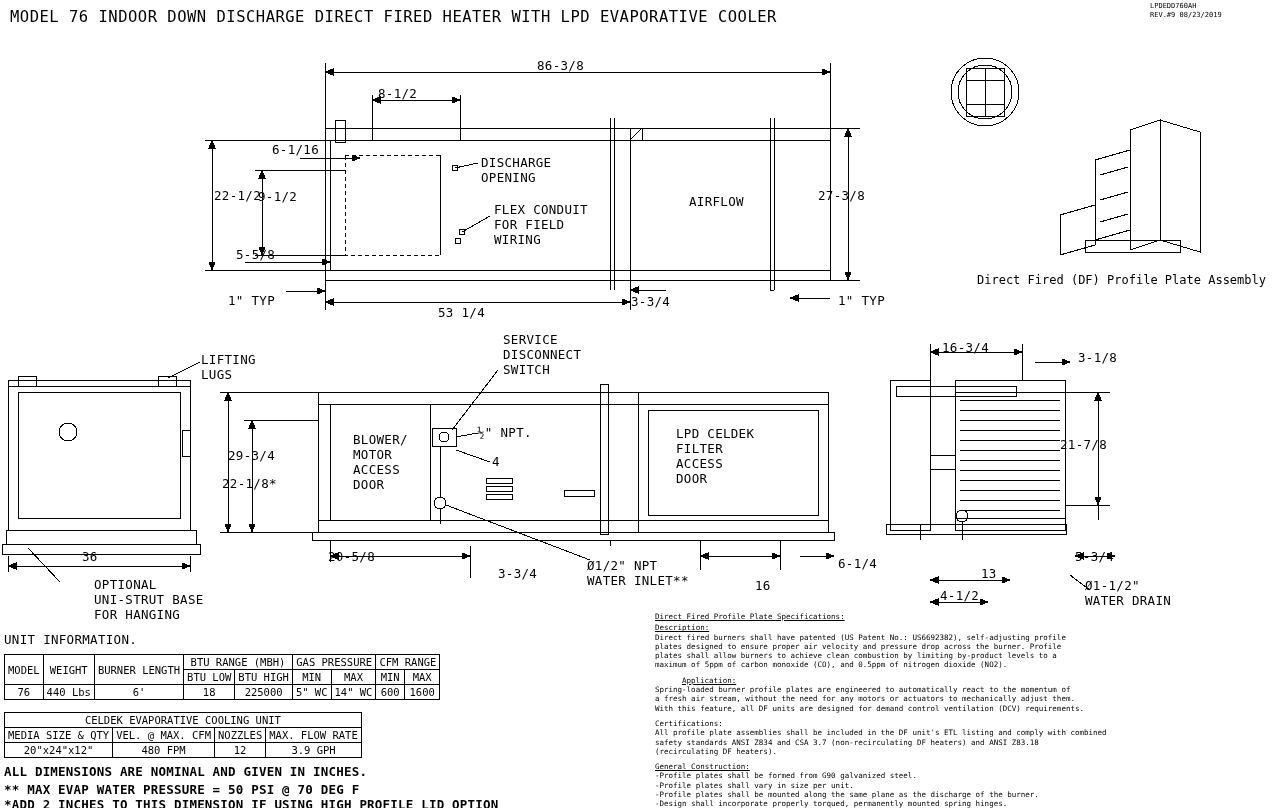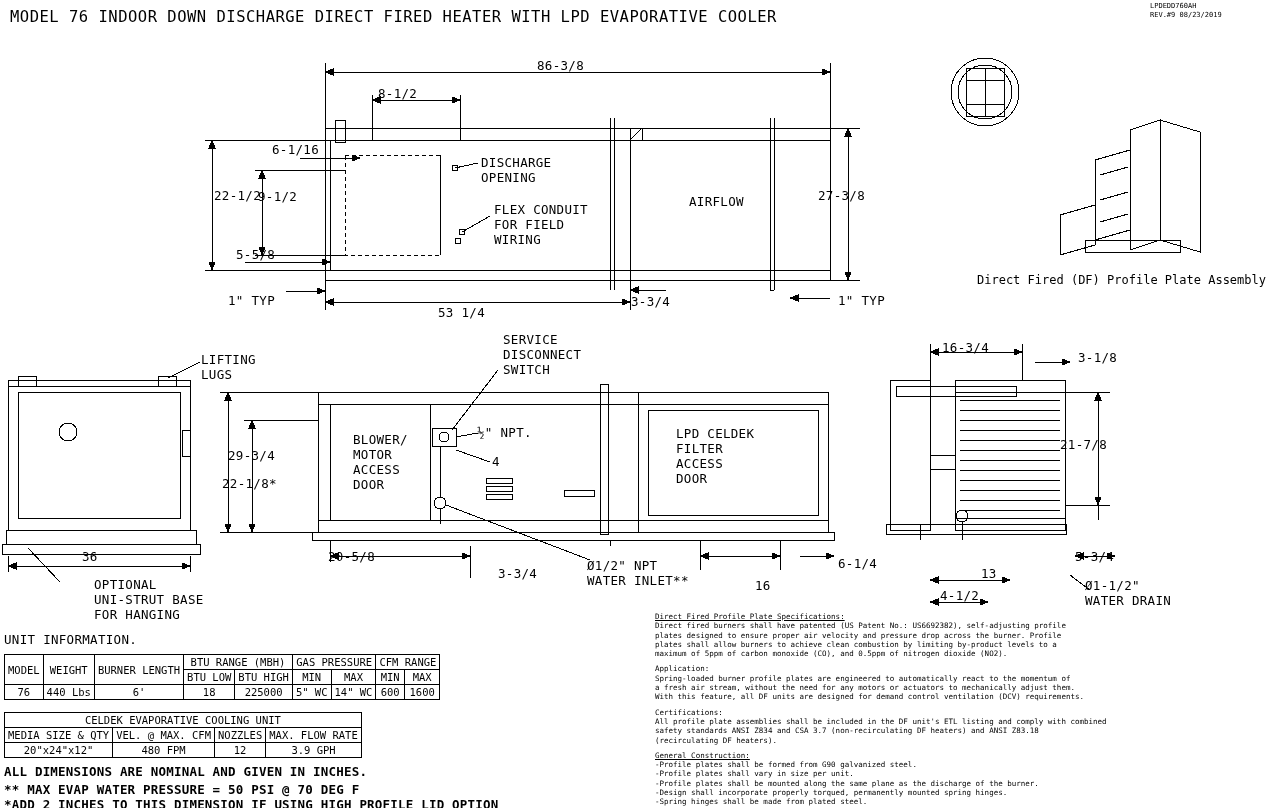--- a/index.html
+++ b/index.html
@@ -349,25 +349,26 @@
   </tr>
 </tbody>
   </table>
 
 <div class="abs note" style="left:4px;top:764px;">ALL DIMENSIONS ARE NOMINAL AND GIVEN IN INCHES.</div>
 <div class="abs note" style="left:4px;top:782px;">** MAX EVAP WATER PRESSURE = 50 PSI @ 70 DEG F</div>
 <div class="abs note" style="left:4px;top:797px;">*ADD 2 INCHES TO THIS DIMENSION IF USING HIGH PROFILE LID OPTION</div>
 
 <div class="abs" style="left:655px;top:612px;width:620px;">
   <div class="sm" style="text-decoration:underline;">Direct Fired Profile Plate Specifications:</div>
+  <div class="sm" style="text-decoration:underline;margin-top:2px;">Description:</div>
   <div class="sm" style="white-space:pre;">Direct fired burners shall have patented (US Patent No.: US6692382), self-adjusting profile
 plates designed to ensure proper air velocity and pressure drop across the burner. Profile
 plates shall allow burners to achieve clean combustion by limiting by-product levels to a
 maximum of 5ppm of carbon monoxide (CO), and 0.5ppm of nitrogen dioxide (NO2).</div>
-  <div class="sm" style="margin-top:6px;">Application:</div>
+  <div class="sm" style="text-decoration:underline;margin-top:6px;margin-left:27px;">Application:</div>
   <div class="sm" style="white-space:pre;">Spring-loaded burner profile plates are engineered to automatically react to the momentum of
 a fresh air stream, without the need for any motors or actuators to mechanically adjust them.
 With this feature, all DF units are designed for demand control ventilation (DCV) requirements.</div>
   <div class="sm" style="margin-top:6px;">Certifications:</div>
   <div class="sm" style="white-space:pre;">All profile plate assemblies shall be included in the DF unit's ETL listing and comply with combined
 safety standards ANSI Z834 and CSA 3.7 (non-recirculating DF heaters) and ANSI Z83.18
 (recirculating DF heaters).</div>
   <div class="sm" style="text-decoration:underline;margin-top:6px;">General Construction:</div>
   <div class="sm" style="white-space:pre;">-Profile plates shall be formed from G90 galvanized steel.
 -Profile plates shall vary in size per unit.

